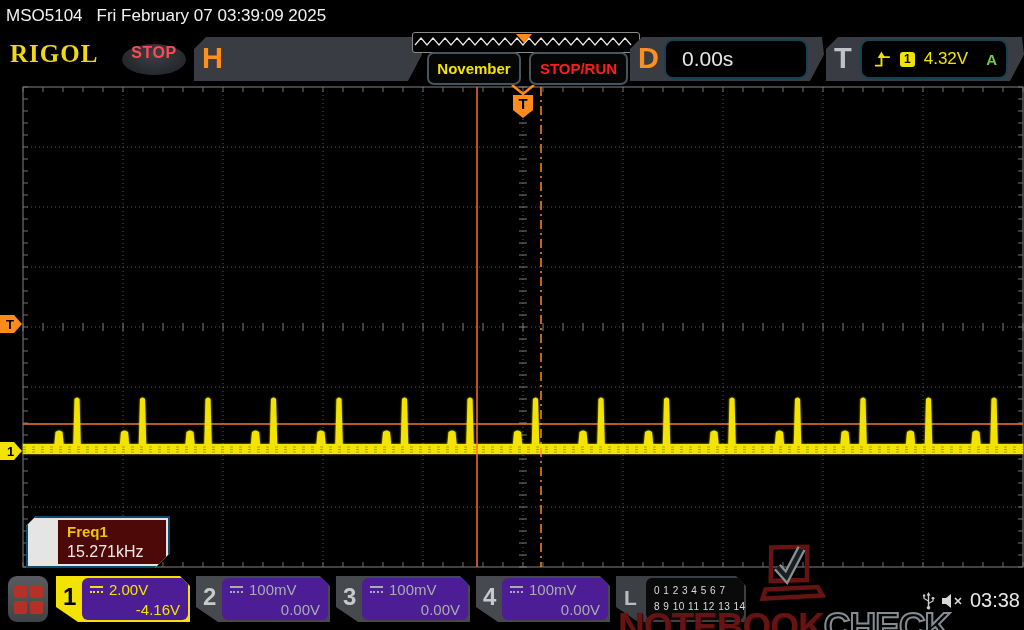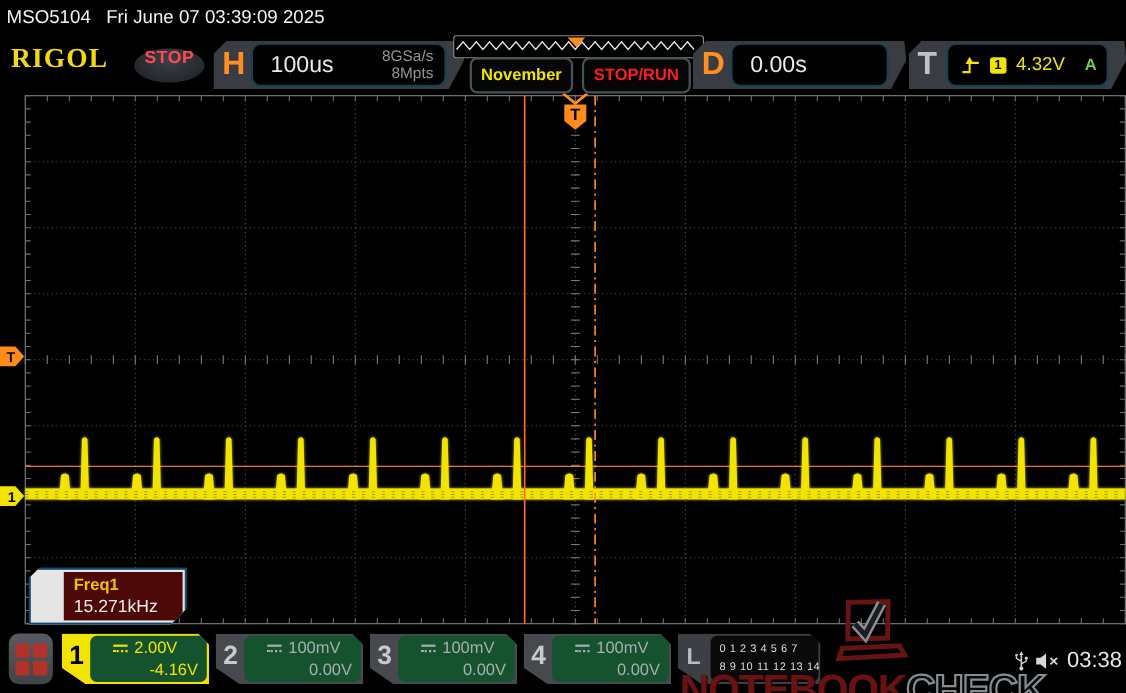--- a/index.html
+++ b/index.html
@@ -48,22 +48,22 @@
   .meas .mname{color:#f0c300;font-size:15px;font-weight:bold;}
   .meas .mval{color:#eceaea;font-size:16px;margin-top:3px;}
   
   .apps-btn{position:absolute;left:8px;top:576px;width:40px;height:46px;border-radius:9px;
         background:linear-gradient(#585c62,#404449);display:flex;align-items:center;justify-content:center;}
   .apps-grid{display:grid;grid-template-columns:13px 13px;grid-template-rows:13px 13px;gap:3px;}
   .apps-grid div{background:#b03228;border-radius:2px;}
   .chbtn{position:absolute;top:576px;width:134px;height:46px;
         clip-path:polygon(0 0,calc(100% - 10px) 0,100% 10px,100% 100%,22px 100%,0 calc(100% - 15px));}
   .chbtn .num{position:absolute;left:7px;top:7px;font-size:24px;font-weight:bold;}
-  .chbtn .vbox{position:absolute;left:26px;top:2px;right:2px;bottom:2px;background:#14532d;
-        border-radius:6px;padding:2px 8px 0 20px;}
+  .chbtn .vbox{position:absolute;left:26px;top:2px;right:2px;bottom:2px;background:#4c1d95;
+        border-radius:6px;padding:2px 8px 0 7px;}
   .chbtn .l1{display:flex;align-items:center;gap:5px;font-size:15px;line-height:20px;}
   .chbtn .l2{text-align:right;font-size:15px;line-height:20px;}
   .ch-on{background:#f2e400;}
   .ch-on .num{color:#000;}
   .ch-on .vbox{color:#f2e400;}
   .ch-off{background:#46494e;}
   .ch-off .num{color:#c6cacd;}
   .ch-off .vbox{color:#a9adb1;}
   .dc-icon{display:inline-block;width:15px;height:10px;position:relative;}
   .dc-icon::before{content:"";position:absolute;left:1px;right:1px;top:1px;border-top:2px solid currentColor;}
@@ -80,37 +80,30 @@
   .wm-text{font-weight:bold;font-size:37px;letter-spacing:-1px;margin-left:-8px;white-space:nowrap;}
   .wm-nb{color:#6b1414;text-shadow:0 0 1px #200303,1px 1px 0 #2a0606;}
   .wm-ck{color:rgba(20,22,25,.35);-webkit-text-stroke:2px #8d9296;}
 </style>
 </head>
 <body>
 
 <div id="screen">
 
   <div class="statusbar">
-    <span class="model">MSO5104</span><span>Fri June 07 03:39:09 2025</span>
+    <span class="model">MSO5104</span><span>Fri February 07 03:39:09 2025</span>
   </div>
 
   <div class="logo">RIGOL</div>
   <div class="stop-oval">
     <span>STOP</span>
   </div>
 
   <div class="hsec" id="h-section">
     <div class="letter">H</div>
-    <div class="ibox">
-      <div class="tb-main">100us</div>
-      <div class="tb-right">
-        <div>8GSa/s</div>
-        <div>8Mpts</div>
-      </div>
-    </div>
   </div>
 
   <div class="mem-bar">
     <svg id="membar-svg" width="224" height="17">
         <polyline points="2,12 8,5 14,12 20,5 26,12 32,5 38,12 44,5 50,12 56,5 62,12 68,5 74,12 80,5 86,12 92,5 98,12 104,5 110,12 116,5 122,12 128,5 134,12 140,5 146,12 152,5 158,12 164,5 170,12 176,5 182,12 188,5 194,12 200,5 206,12 212,5 218,12 " stroke="#e8e8e8" stroke-width="1.2" fill="none"></polyline>
         <polygon points="103,1 119,1 111,10" fill="#ff8c1a"></polygon>
       </svg>
   </div>
 
   <div class="hbtn" id="measure-btn">

